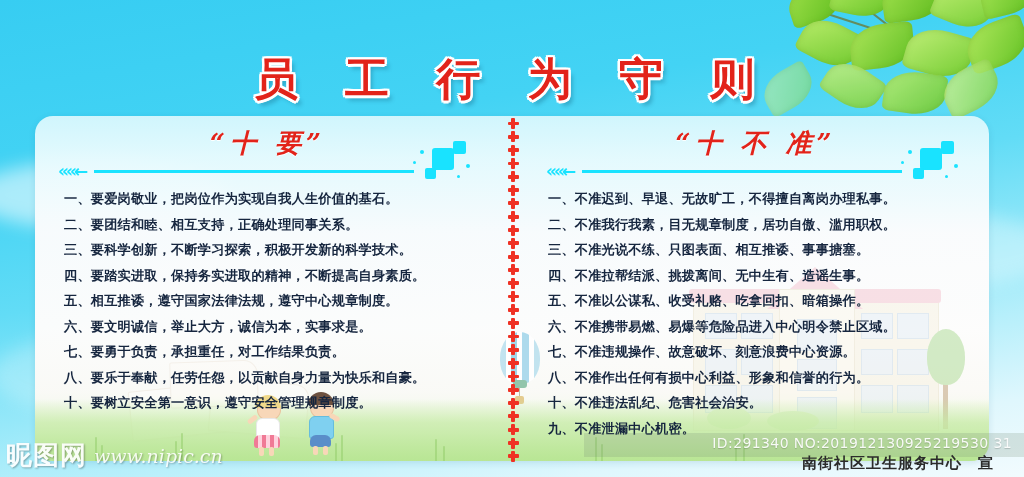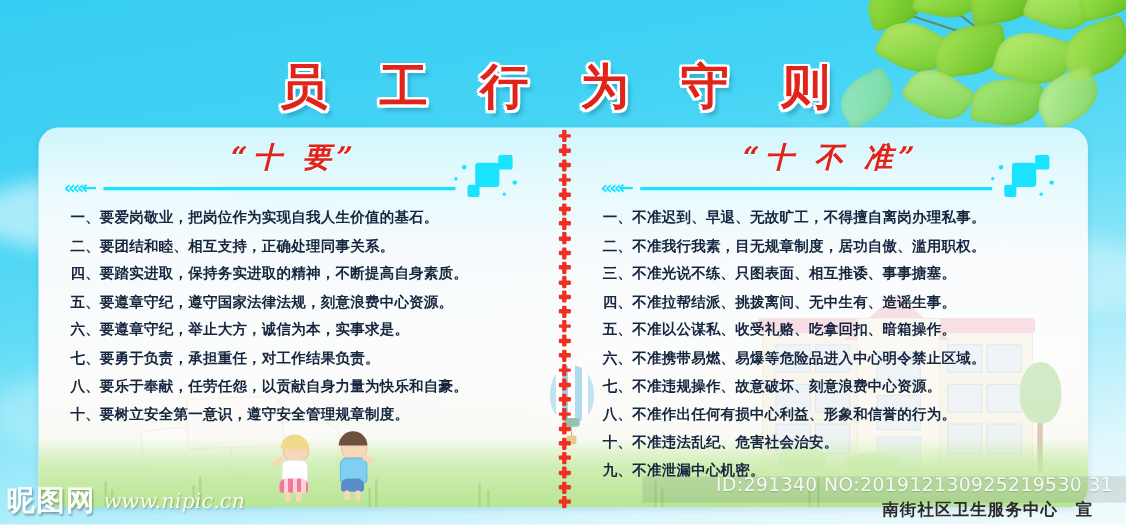--- a/index.html
+++ b/index.html
@@ -136,21 +136,21 @@
   
   .footer{
     position:absolute;right:30px;bottom:4px;
     font-family:"DejaVu Sans","Liberation Sans",sans-serif;
     font-size:15px;font-weight:bold;color:#2b2b2b;letter-spacing:1px;
     white-space:nowrap;
   }
   .wm-id{
     position:absolute;right:12px;bottom:26px;
     font-family:"DejaVu Sans","Liberation Sans",sans-serif;
-    font-size:17px;color:rgba(255,255,255,.92);letter-spacing:.4px;
+    font-size:14px;color:rgba(255,255,255,.92);letter-spacing:.4px;
     text-shadow:0 1px 1px rgba(0,0,0,.18);white-space:nowrap;
   }
   .wm-bar{position:absolute;right:0;bottom:20px;width:440px;height:24px;background:rgba(120,140,120,.22);}
   .wm-left{position:absolute;left:6px;bottom:4px;display:flex;align-items:center;gap:7px;opacity:.92;}
   .wm-logo{
     font-family:"DejaVu Sans","Liberation Sans",sans-serif;
     font-size:26px;font-weight:bold;color:#fff;letter-spacing:1px;
     text-shadow:1px 1px 2px rgba(0,0,0,.35);white-space:nowrap;
   }
   .wm-url{
@@ -277,23 +277,24 @@
         <div class="deco-sq sq-c"></div>
         <div class="dot d1"></div>
           <div class="dot d2"></div>
           <div class="dot d3"></div>
           <div class="dot d4"></div>
       </div>
     </div>
     <ul class="list">
       <li>一、要爱岗敬业，把岗位作为实现自我人生价值的基石。</li>
       <li>二、要团结和睦、相互支持，正确处理同事关系。</li>
+      <li>三、要科学创新，不断学习探索，积极开发新的科学技术。</li>
       <li>四、要踏实进取，保持务实进取的精神，不断提高自身素质。</li>
-      <li>五、要遵章守纪，遵守国家法律法规，刻意浪费中心资源。</li>
-      <li>六、要遵章守纪，举止大方，诚信为本，实事求是。</li>
+      <li>五、相互推诿，遵守国家法律法规，遵守中心规章制度。</li>
+      <li>六、要文明诚信，举止大方，诚信为本，实事求是。</li>
       <li>七、要勇于负责，承担重任，对工作结果负责。</li>
       <li>八、要乐于奉献，任劳任怨，以贡献自身力量为快乐和自豪。</li>
       <li>十、要树立安全第一意识，遵守安全管理规章制度。</li>
     </ul>
   </div>
 
   <div class="col col-right">
     <div class="sec-head">
       <div class="sec-title">“十 不 准”</div>
       <div class="sec-deco">

